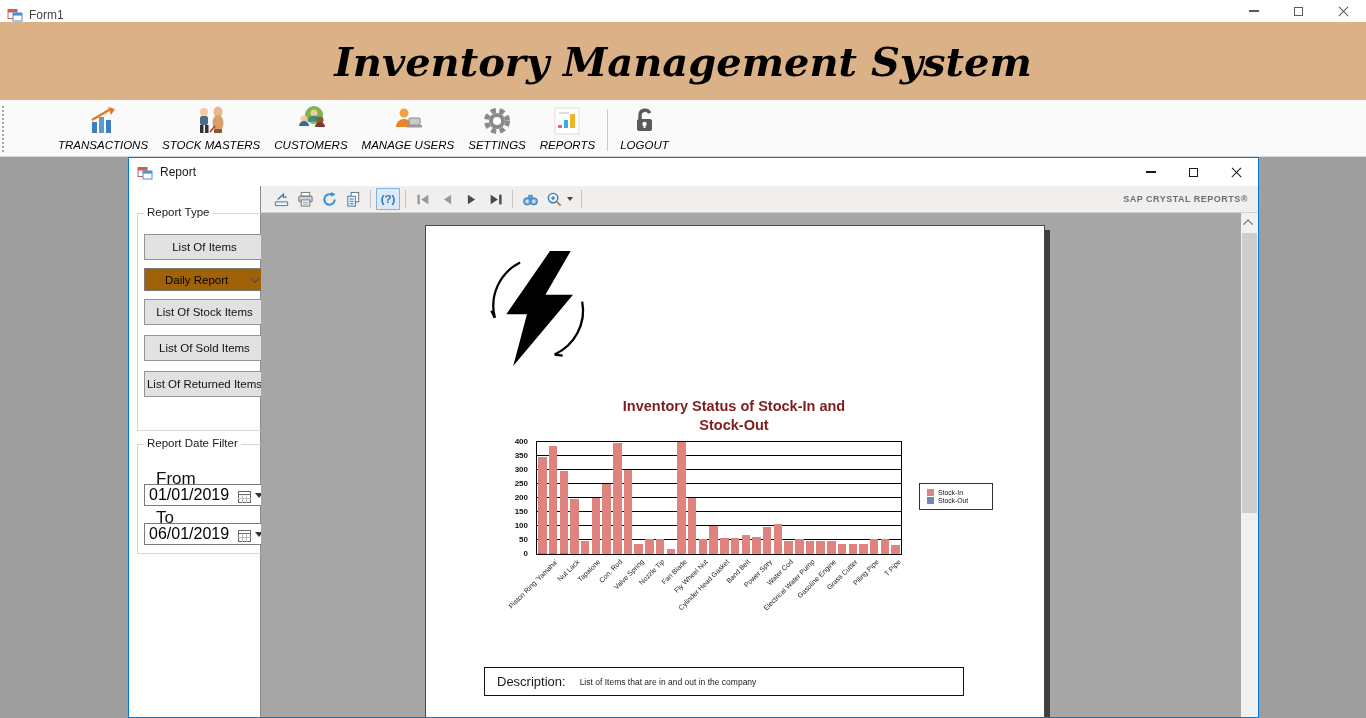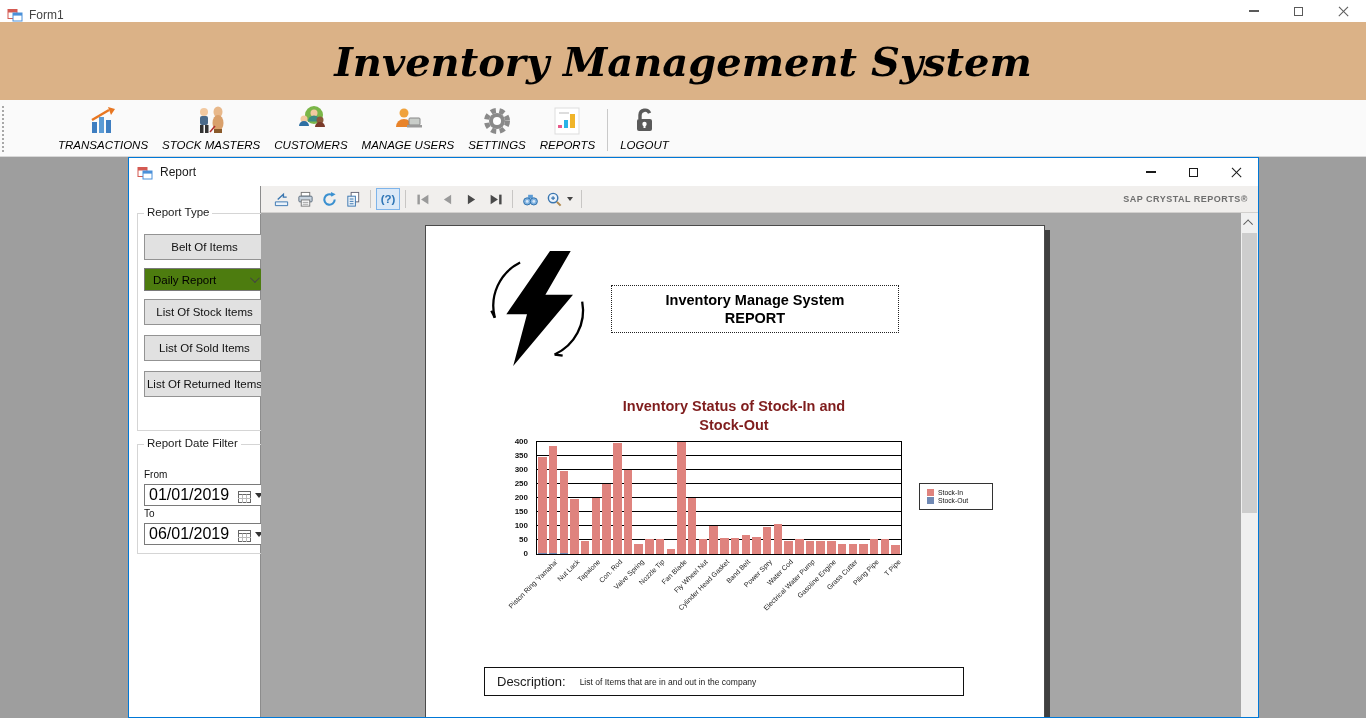--- a/index.html
+++ b/index.html
@@ -38,23 +38,23 @@
   .rw-titlebar .w-title{font-size:12px;color:#1a1a1a;margin-left:7px;}
   .rw-controls{margin-left:auto;display:flex;height:100%;}
   .rw-controls .win-btn{width:43px;color:#1a1a1a;}
   .rw-body{position:absolute;left:0;top:28px;right:0;bottom:0;display:flex;}
 
   
   #sidebar{width:132px;background:#fff;border-right:1px solid #8c8c8c;position:relative;flex:none;}
   .groupbox{position:absolute;border:1px solid #d5d5d5;}
   .gb-label{position:absolute;top:-8px;left:6px;background:#fff;padding:0 3px;font-size:11.5px;color:#1a1a1a;}
   .side-btn{position:absolute;width:121px;height:26px;background:#e1e1e1;border:1px solid #939393;font-size:11.5px;color:#111;display:flex;align-items:center;justify-content:center;cursor:pointer;}
-  .combo{position:absolute;width:121px;height:23px;background:#4d7c0f;border:1px solid #7a7a7a;display:flex;align-items:center;font-size:11.5px;padding-left:8px;cursor:pointer;}
+  .combo{position:absolute;width:121px;height:23px;background:#a16207;border:1px solid #7a7a7a;display:flex;align-items:center;font-size:11.5px;padding-left:20px;cursor:pointer;}
   .combo .chev{margin-left:auto;margin-right:7px;width:7px;height:7px;border-right:1.4px solid #444;border-bottom:1.4px solid #444;transform:rotate(45deg) translateY(-2px);}
-  .field-label{position:absolute;font-size:10px;color:#111;}
+  .field-label{position:absolute;font-size:17px;color:#111;margin-left:12px;}
   .datefield{position:absolute;width:125px;height:22px;background:#fff;border:1px solid #7a7a7a;display:flex;align-items:center;font-size:16px;padding-left:4px;cursor:pointer;}
   .datefield .cal{margin-left:auto;width:13px;height:12px;}
   .datefield .dcaret{width:0;height:0;border-left:4px solid transparent;border-right:4px solid transparent;border-top:5px solid #333;margin:0 5px 0 4px;}
 
   
   #viewer{flex:1;display:flex;flex-direction:column;min-width:0;}
   #cr-toolbar{height:27px;background:#F1EFED;border-bottom:1px solid #d2d0ce;display:flex;align-items:center;padding-left:8px;}
   .cr-btn{width:24px;height:22px;display:flex;align-items:center;justify-content:center;cursor:pointer;}
   .cr-btn svg{width:17px;height:17px;}
   .cr-active{border:1px solid #7EB4EA;background:#DCE9F7;}
@@ -238,21 +238,21 @@
         </div>
     </div>
   </div>
 
   <div class="rw-body">
 
     <div id="sidebar">
       <div class="groupbox" style="left:8px;top:27px;width:143px;height:218px;">
         <span class="gb-label">Report Type</span>
       </div>
-      <button class="side-btn" style="left:15px;top:48px;">Belt Of Items</button>
+      <button class="side-btn" style="left:15px;top:48px;">List Of Items</button>
       <div class="combo" style="left:15px;top:82px;">
         <span>Daily Report</span>
         <span class="chev"></span>
       </div>
       <button class="side-btn" style="left:15px;top:113px;">List Of Stock Items</button>
       <button class="side-btn" style="left:15px;top:149px;">List Of Sold Items</button>
       <button class="side-btn" style="left:15px;top:185px;">List Of Returned Items</button>
 
       <div class="groupbox" style="left:8px;top:258px;width:143px;height:110px;">
         <span class="gb-label">Report Date Filter</span>
@@ -391,24 +391,20 @@
         <div id="page">
           <span id="logo">
             <svg viewBox="0 0 100 100">
               <path d="M34 10 A42 42 0 0 0 12 58" fill="none" stroke="#000" stroke-width="2"></path>
               <path d="M12 58 l-3 -6" fill="none" stroke="#000" stroke-width="2"></path>
               <path d="M64 90 A42 42 0 0 0 88 44" fill="none" stroke="#000" stroke-width="2"></path>
               <path d="M64 90 l7 1" fill="none" stroke="#000" stroke-width="2"></path>
               <polygon points="60,0 22,55 40,55 28,100 80,38 56,38 78,0" fill="#000"></polygon>
             </svg>
           </span>
-          <div id="header-box">
-            <div>Inventory Manage System</div>
-            <div>REPORT</div>
-          </div>
           <div id="chart-title">
             <div>Inventory Status of Stock-In and</div>
             <div>Stock-Out</div>
           </div>
           <div id="yaxis">
               <span class="ytick" style="top: 107.5px;">0</span>
               <span class="ytick" style="top: 93.5px;">50</span>
               <span class="ytick" style="top: 79.5px;">100</span>
               <span class="ytick" style="top: 65.5px;">150</span>
               <span class="ytick" style="top: 51.5px;">200</span>

